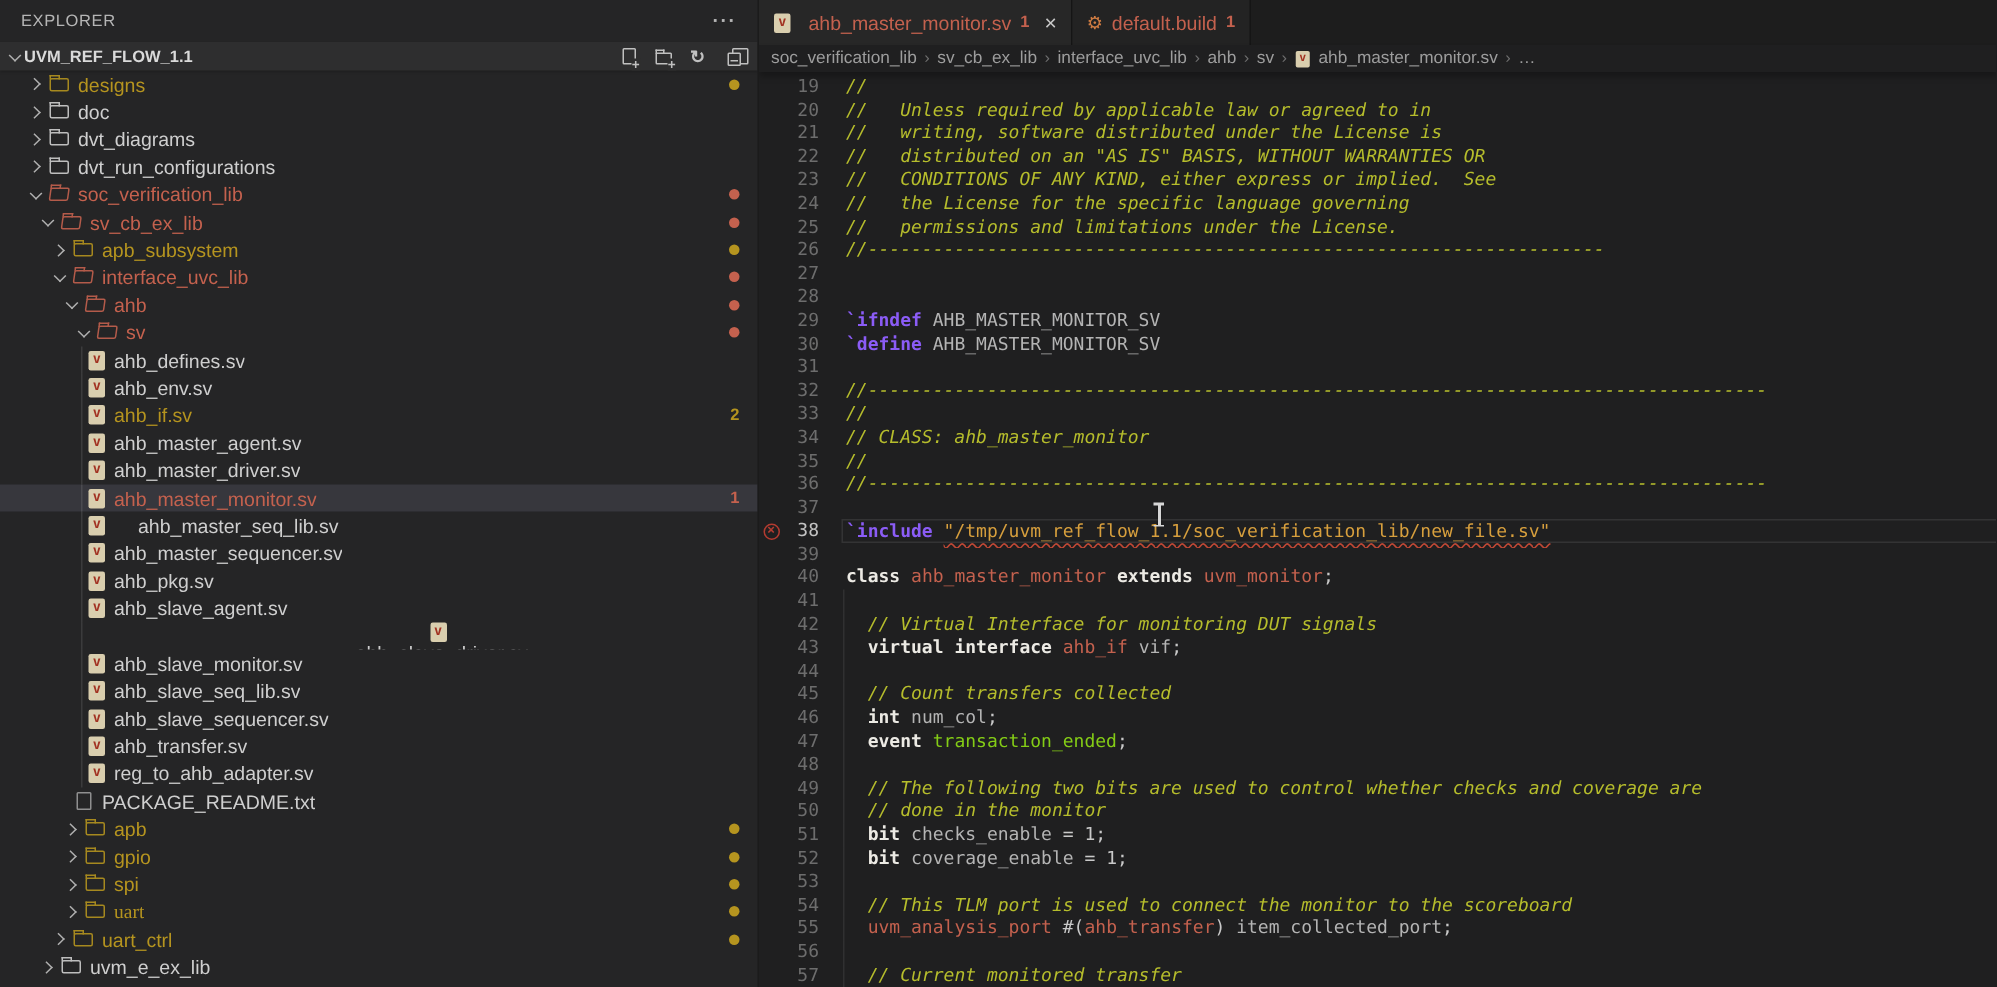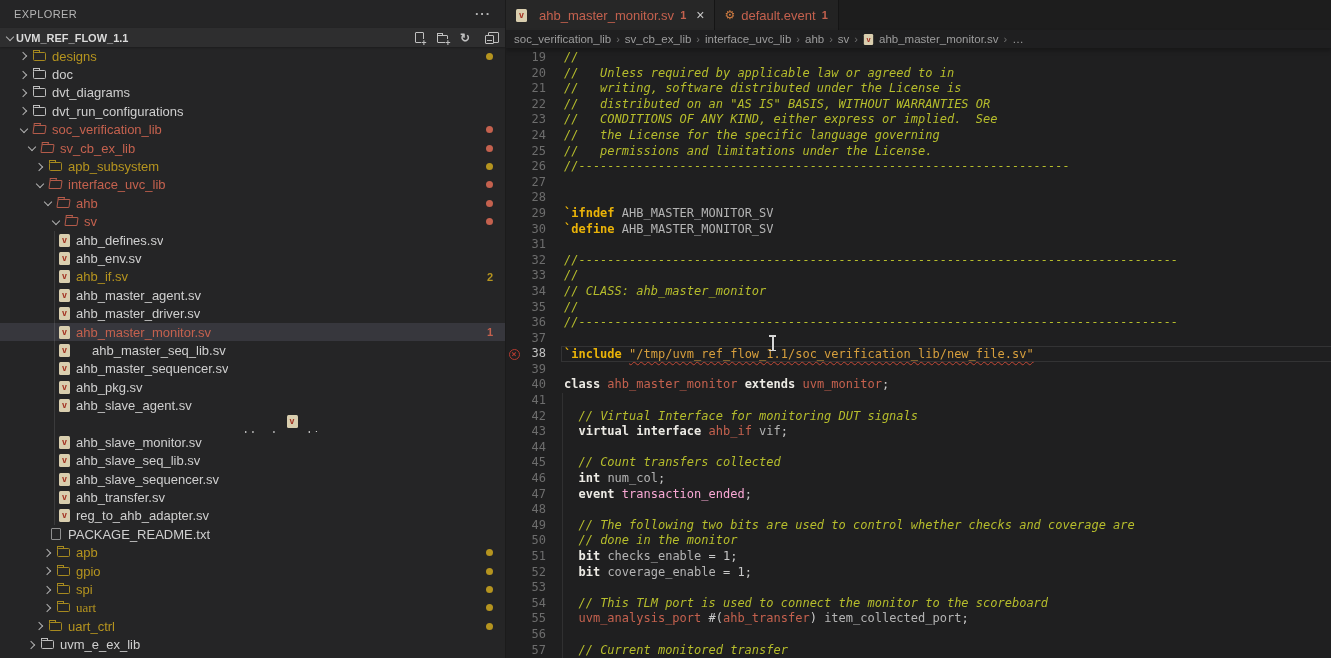--- a/index.html
+++ b/index.html
@@ -120,26 +120,26 @@
   .err-badge { width:11px; height:11px; border-radius:50%; border:1px solid #b33b30; color:#b33b30; display:flex; align-items:center; justify-content:center; font-size:9px; line-height:9px; font-weight:bold; }
   .g-num { width:24px; flex:none; text-align:right; color:#6d6d6d; }
   .g-pad { width:18px; flex:none; }
   .lc { flex:1; position:relative; }
   .line.cur .g-num { color:#c2c2c2; }
   .line.cur .lc { border-top:1px solid rgba(200,200,200,0.12); border-bottom:1px solid rgba(200,200,200,0.12); border-left:1px solid rgba(200,200,200,0.12); margin-left:-3px; padding-left:2px; }
   .lc.guide::before { content:""; position:absolute; left:-2px; top:0; bottom:0; width:1px; background:rgba(255,255,255,0.08); }
 
   .cmt { color:var(--comment); font-style:italic; }
   .kw  { color:#eceae4; font-weight:bold; }
-  .pre { color:#eab308; font-weight:bold; }
+  .pre { color:#8b5cf6; font-weight:bold; }
   .typ { color:var(--red); }
   .id  { color:#b4b4b4; }
   .pl  { color:#c9c9c9; }
   .pun { color:#c9c9c9; }
-  .evt { color:#f9a8d4; }
+  .evt { color:#84cc16; }
   .str { color:#d79f3d; text-decoration:underline wavy #c14835 1px; text-underline-offset:3px; }
 
   
   .ibeam { position:absolute; left:772px; top:336px; width:1.5px; height:14px; background:#d6d6d6; box-shadow:0 0 1px rgba(0,0,0,0.8); z-index:5; }
   .ibeam::before, .ibeam::after { content:""; position:absolute; left:-2.7px; width:7px; height:1.5px; background:#d6d6d6; }
   .ibeam::before { top:-1px; } .ibeam::after { bottom:-1px; }
 </style>
 </head>
 <body style="--yellow: #b5941f; --red: #c4614e; --comment: #b6bd2c;">
 
@@ -351,21 +351,21 @@
 <div class="editor-col">
   <div class="tabbar" id="tabbar">
       <div class="tab active">
         <span class="sv-ic"></span>
         <span>ahb_master_monitor.sv</span>
         <span class="tab-badge">1</span>
         <span class="close">×</span>
       </div>
       <div class="tab">
         <span class="gear-ic">⚙</span>
-        <span>default.event</span>
+        <span>default.build</span>
         <span class="tab-badge">1</span>
       </div>
     </div>
   <div class="breadcrumb" id="breadcrumb">
       <span>soc_verification_lib</span>
       <span class="sep">›</span>
       <span>sv_cb_ex_lib</span>
       <span class="sep">›</span>
       <span>interface_uvc_lib</span>
       <span class="sep">›</span>

